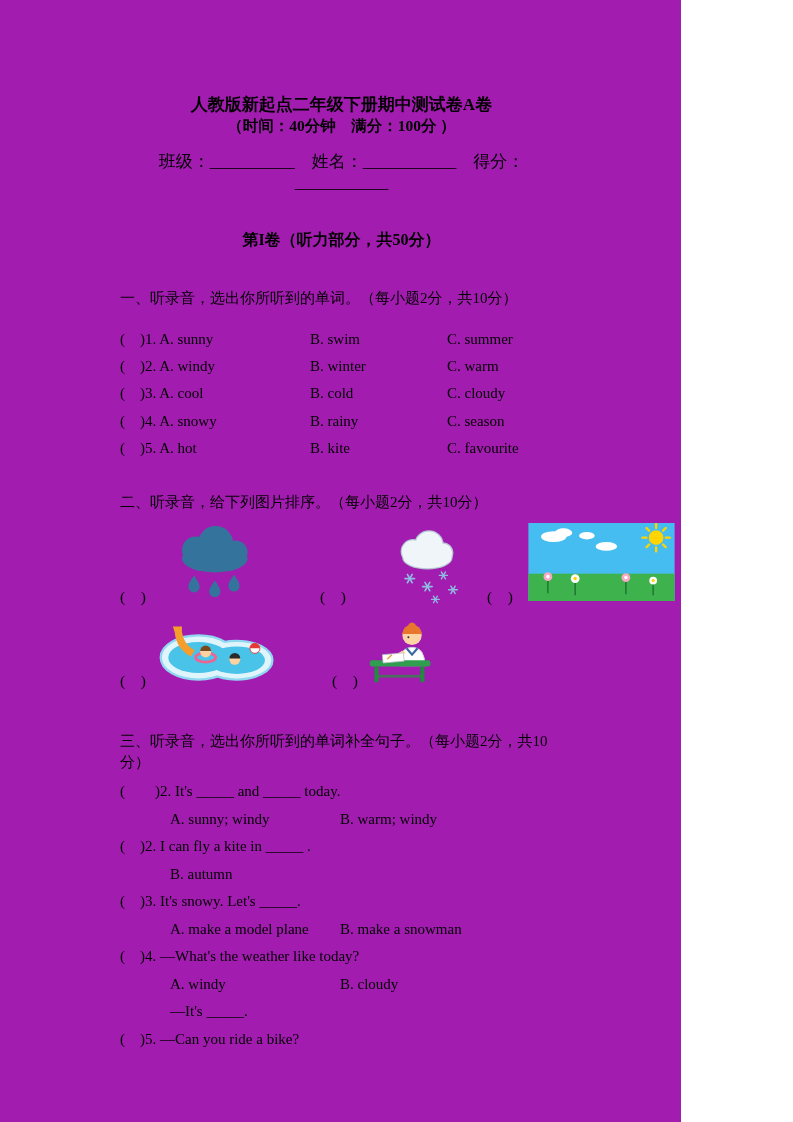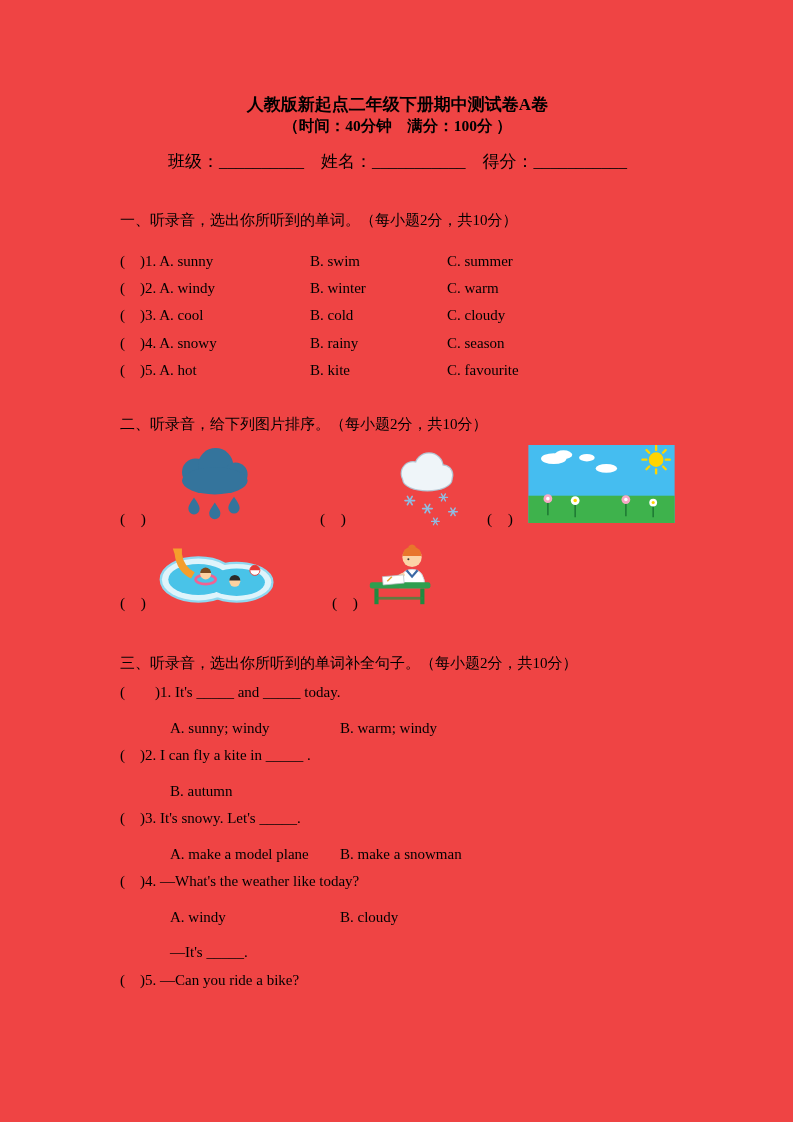--- a/index.html
+++ b/index.html
@@ -2,51 +2,52 @@
 <html><head>
 <meta charset="utf-8">
 <style>
   * { margin:0; padding:0; box-sizing:border-box; }
   html,body { background:#ffffff; }
   body {
     width:793px; height:1122px;
     font-family:"Liberation Serif","DejaVu Serif",serif;
     color:#000; font-size:15px; overflow:hidden;
   }
-  .page { width:793px; height:1122px; padding:0 118px 0 120px; position:relative; background:#ef4444; }
+  .page { width:681px; height:1122px; padding:0 118px 0 120px; position:relative; background:#a21caf; }
   .title { text-align:center; font-weight:bold; font-size:17px; padding-top:94px; line-height:21px; }
   .meta  { text-align:center; font-weight:bold; font-size:15.5px; line-height:21px; }
   .info  { text-align:center; font-size:17px; margin-top:15px; line-height:21px; }
   .part-title { text-align:center; font-weight:bold; font-size:16px; margin-top:36px; line-height:21px; }
   .sec-heading { font-size:15px; line-height:21px; }
   #s1-heading { margin-top:38px; }
   .s1-rows { margin-top:17px; }
   .s1-row { display:flex; line-height:27.2px; }
   .s1-row .c1 { width:190px; }
   .s1-row .c2 { width:137px; }
   #s2-heading { margin-top:30px; }
   .img-row { position:relative; }
   #img-row-1 { height:88px; margin-top:10px; }
   #img-row-2 { height:74px; margin-top:10px; }
   .abs { position:absolute; }
   .bracket { font-size:15.5px; }
   #s3-heading { margin-top:36px; }
   .s3 { margin-top:5px; }
   .s3-line { display:flex; line-height:27.5px; }
-  .s3-line.opt { padding-left:50px;margin-top:8px; }
+  .s3-line.opt { padding-left:50px; }
   .s3-line .oa { width:170px; }
 </style>
 </head>
 <body>
 
 <div class="page">
 
   <div class="title">人教版新起点二年级下册期中测试卷A卷</div>
   <div class="meta">（时间：40分钟　满分：100分 ）</div>
   <div class="info">班级：__________　姓名：___________　得分：___________</div>
+  <div class="part-title">第I卷（听力部分，共50分）</div>
 
   <div class="sec-heading" id="s1-heading">一、听录音，选出你所听到的单词。（每小题2分，共10分）</div>
   <div class="s1-rows">
     <div class="s1-row">
       <span class="c1">(　)1. A. sunny</span>
       <span class="c2">B. swim</span>
       <span class="c3">C. summer</span>
     </div>
     <div class="s1-row">
       <span class="c1">(　)2. A. windy</span>
@@ -222,21 +223,21 @@
       <line x1="21" y1="45" x2="26" y2="40" stroke="#e8a13a" stroke-width="1.6"></line>
     </svg>
 
     <span class="abs bracket" style="left:0;top:50px">(　)</span>
     <span class="abs bracket" style="left:212px;top:50px">(　)</span>
   </div>
 
   <div class="sec-heading" id="s3-heading">三、听录音，选出你所听到的单词补全句子。（每小题2分，共10分）</div>
   <div class="s3">
     <div class="s3-line">
-        <span>(　　)1. It's _____ and _____ today.</span>
+        <span>(　　)2. It's _____ and _____ today.</span>
       </div>
     <div class="s3-line opt">
       <span class="oa">A. sunny; windy</span>
       <span>B. warm; windy</span>
     </div>
     <div class="s3-line">
         <span>(　)2. I can fly a kite in _____ .</span>
       </div>
     <div class="s3-line opt">
       <span>B. autumn</span>

